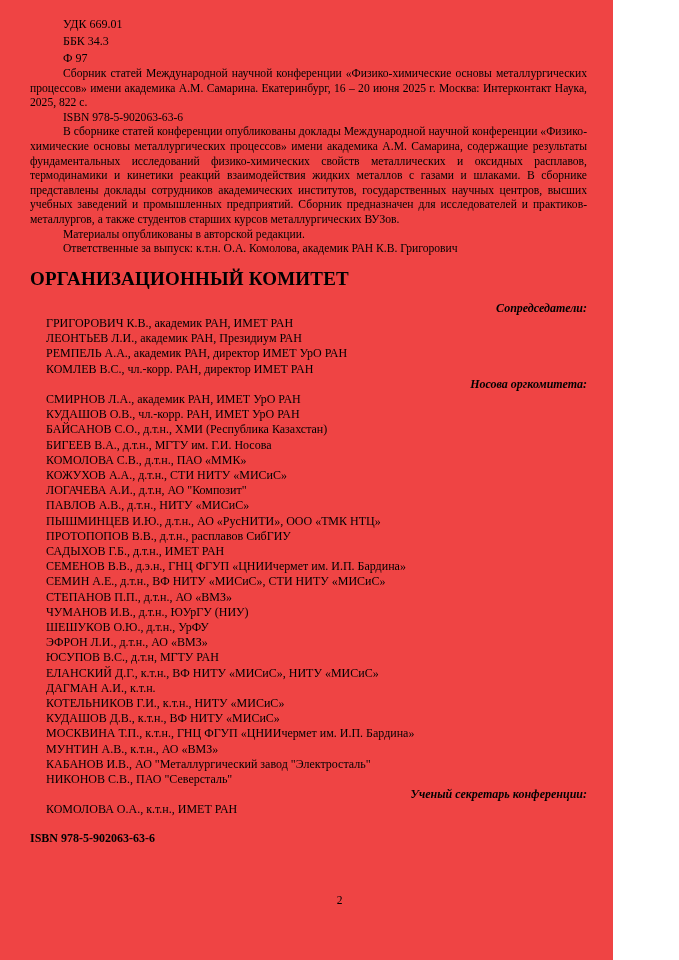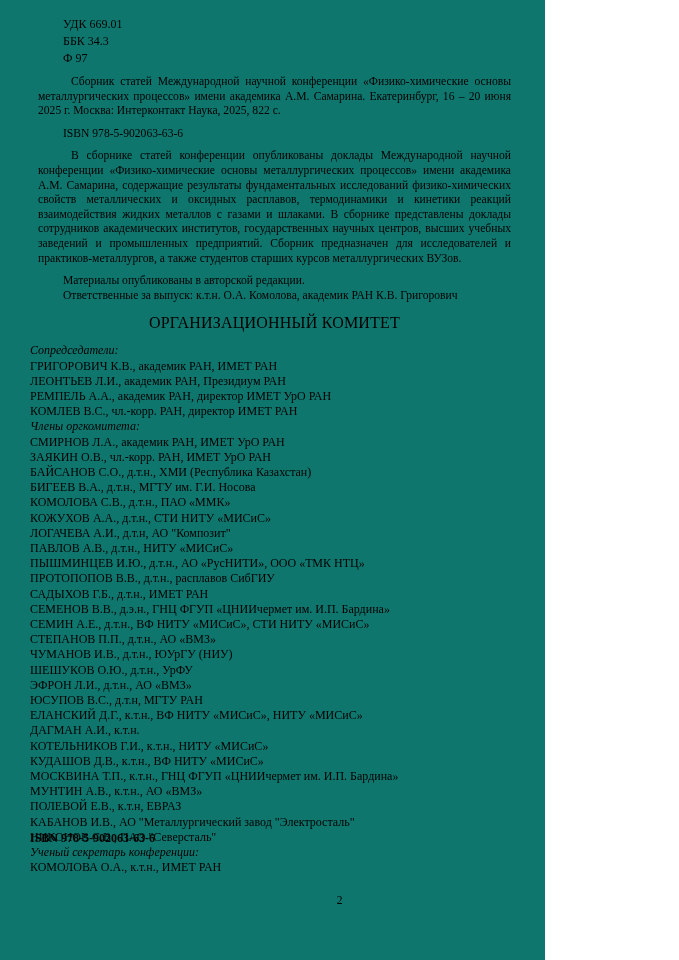--- a/index.html
+++ b/index.html
@@ -6,65 +6,66 @@
     margin: 0;
     padding: 0;
     background: #ffffff;
   }
   body {
     font-family: "Liberation Serif", "DejaVu Serif", serif;
     color: #000000;
   }
   .page {
     position: relative;
-    width: 545px;
+    width: 613px;
     height: 960px;
-    background: #0f766e;
+    background: #ef4444;
     box-sizing: border-box;
     padding: 16px 26px 0 30px;
     overflow: hidden;
   }
   
   .imprint-line {
     margin-left: 33px;
     font-size: 12px;
     line-height: 17px;
     white-space: pre;
   }
   .para {
-    margin: 8px;
+    margin: 0;
     font-size: 11.6px;
     line-height: 14.6px;
     text-align: justify;
     text-indent: 33px;
   }
   .single-line {
     margin: 0;
     font-size: 11.6px;
     line-height: 14.6px;
     text-indent: 33px;
   }
   
   .committee-title {
     margin: 11px 0 11px 0;
-    font-size: 16px;
-    font-weight: normal;
-    text-align: center;
+    font-size: 19px;
+    font-weight: bold;
     letter-spacing: 0.2px;
   }
   .committee {
     font-size: 12px;
     line-height: 15.2px;
   }
   .committee .subheading {
-    font-weight: normal;
+    font-weight: bold;
     font-style: italic;
+    text-align: right;
   }
   .member {
     white-space: nowrap;
+    margin-left: 16px;
   }
   
   .isbn-bottom {
     position: absolute;
     top: 831px;
     left: 30px;
     font-size: 12px;
     font-weight: bold;
   }
   .page-number {
@@ -98,23 +99,23 @@
 
   <h1 class="committee-title">ОРГАНИЗАЦИОННЫЙ КОМИТЕТ</h1>
 
   <div class="committee">
     <div class="subheading">Сопредседатели:</div>
     <div class="member">ГРИГОРОВИЧ К.В., академик РАН, ИМЕТ РАН</div>
     <div class="member">ЛЕОНТЬЕВ Л.И., академик РАН, Президиум РАН</div>
     <div class="member">РЕМПЕЛЬ А.А., академик РАН, директор ИМЕТ УрО РАН</div>
     <div class="member">КОМЛЕВ В.С., чл.-корр. РАН, директор ИМЕТ РАН</div>
 
-    <div class="subheading">Члены оргкомитета:</div>
+    <div class="subheading">Носова оргкомитета:</div>
     <div class="member">СМИРНОВ Л.А., академик РАН, ИМЕТ УрО РАН</div>
-    <div class="member">ЗАЯКИН О.В., чл.-корр. РАН, ИМЕТ УрО РАН</div>
+    <div class="member">КУДАШОВ О.В., чл.-корр. РАН, ИМЕТ УрО РАН</div>
     <div class="member">БАЙСАНОВ С.О., д.т.н., ХМИ (Республика Казахстан)</div>
     <div class="member">БИГЕЕВ В.А., д.т.н., МГТУ им. Г.И. Носова</div>
     <div class="member">КОМОЛОВА С.В., д.т.н., ПАО «ММК»</div>
     <div class="member">КОЖУХОВ А.А., д.т.н., СТИ НИТУ «МИСиС»</div>
     <div class="member">ЛОГАЧЕВА А.И., д.т.н, АО "Композит"</div>
     <div class="member">ПАВЛОВ А.В., д.т.н., НИТУ «МИСиС»</div>
     <div class="member">ПЫШМИНЦЕВ И.Ю., д.т.н., АО «РусНИТИ», ООО «ТМК НТЦ»</div>
     <div class="member">ПРОТОПОПОВ В.В., д.т.н., расплавов СибГИУ</div>
     <div class="member">САДЫХОВ Г.Б., д.т.н., ИМЕТ РАН</div>
     <div class="member">СЕМЕНОВ В.В., д.э.н., ГНЦ ФГУП «ЦНИИчермет им. И.П. Бардина»</div>
@@ -123,21 +124,20 @@
     <div class="member">ЧУМАНОВ И.В., д.т.н., ЮУрГУ (НИУ)</div>
     <div class="member">ШЕШУКОВ О.Ю., д.т.н., УрФУ</div>
     <div class="member">ЭФРОН Л.И., д.т.н., АО «ВМЗ»</div>
     <div class="member">ЮСУПОВ В.С., д.т.н, МГТУ РАН</div>
     <div class="member">ЕЛАНСКИЙ Д.Г., к.т.н., ВФ НИТУ «МИСиС», НИТУ «МИСиС»</div>
     <div class="member">ДАГМАН А.И., к.т.н.</div>
     <div class="member">КОТЕЛЬНИКОВ Г.И., к.т.н., НИТУ «МИСиС»</div>
     <div class="member">КУДАШОВ Д.В., к.т.н., ВФ НИТУ «МИСиС»</div>
     <div class="member">МОСКВИНА Т.П., к.т.н., ГНЦ ФГУП «ЦНИИчермет им. И.П. Бардина»</div>
     <div class="member">МУНТИН А.В., к.т.н., АО «ВМЗ»</div>
-    <div class="member">ПОЛЕВОЙ Е.В., к.т.н, ЕВРАЗ</div>
     <div class="member">КАБАНОВ И.В., АО "Металлургический завод "Электросталь"</div>
     <div class="member">НИКОНОВ С.В., ПАО "Северсталь"</div>
 
     <div class="subheading">Ученый секретарь конференции:</div>
     <div class="member">КОМОЛОВА О.А., к.т.н., ИМЕТ РАН</div>
   </div>
 
   <div class="isbn-bottom">ISBN 978-5-902063-63-6</div>
   <div class="page-number">2</div>
 

